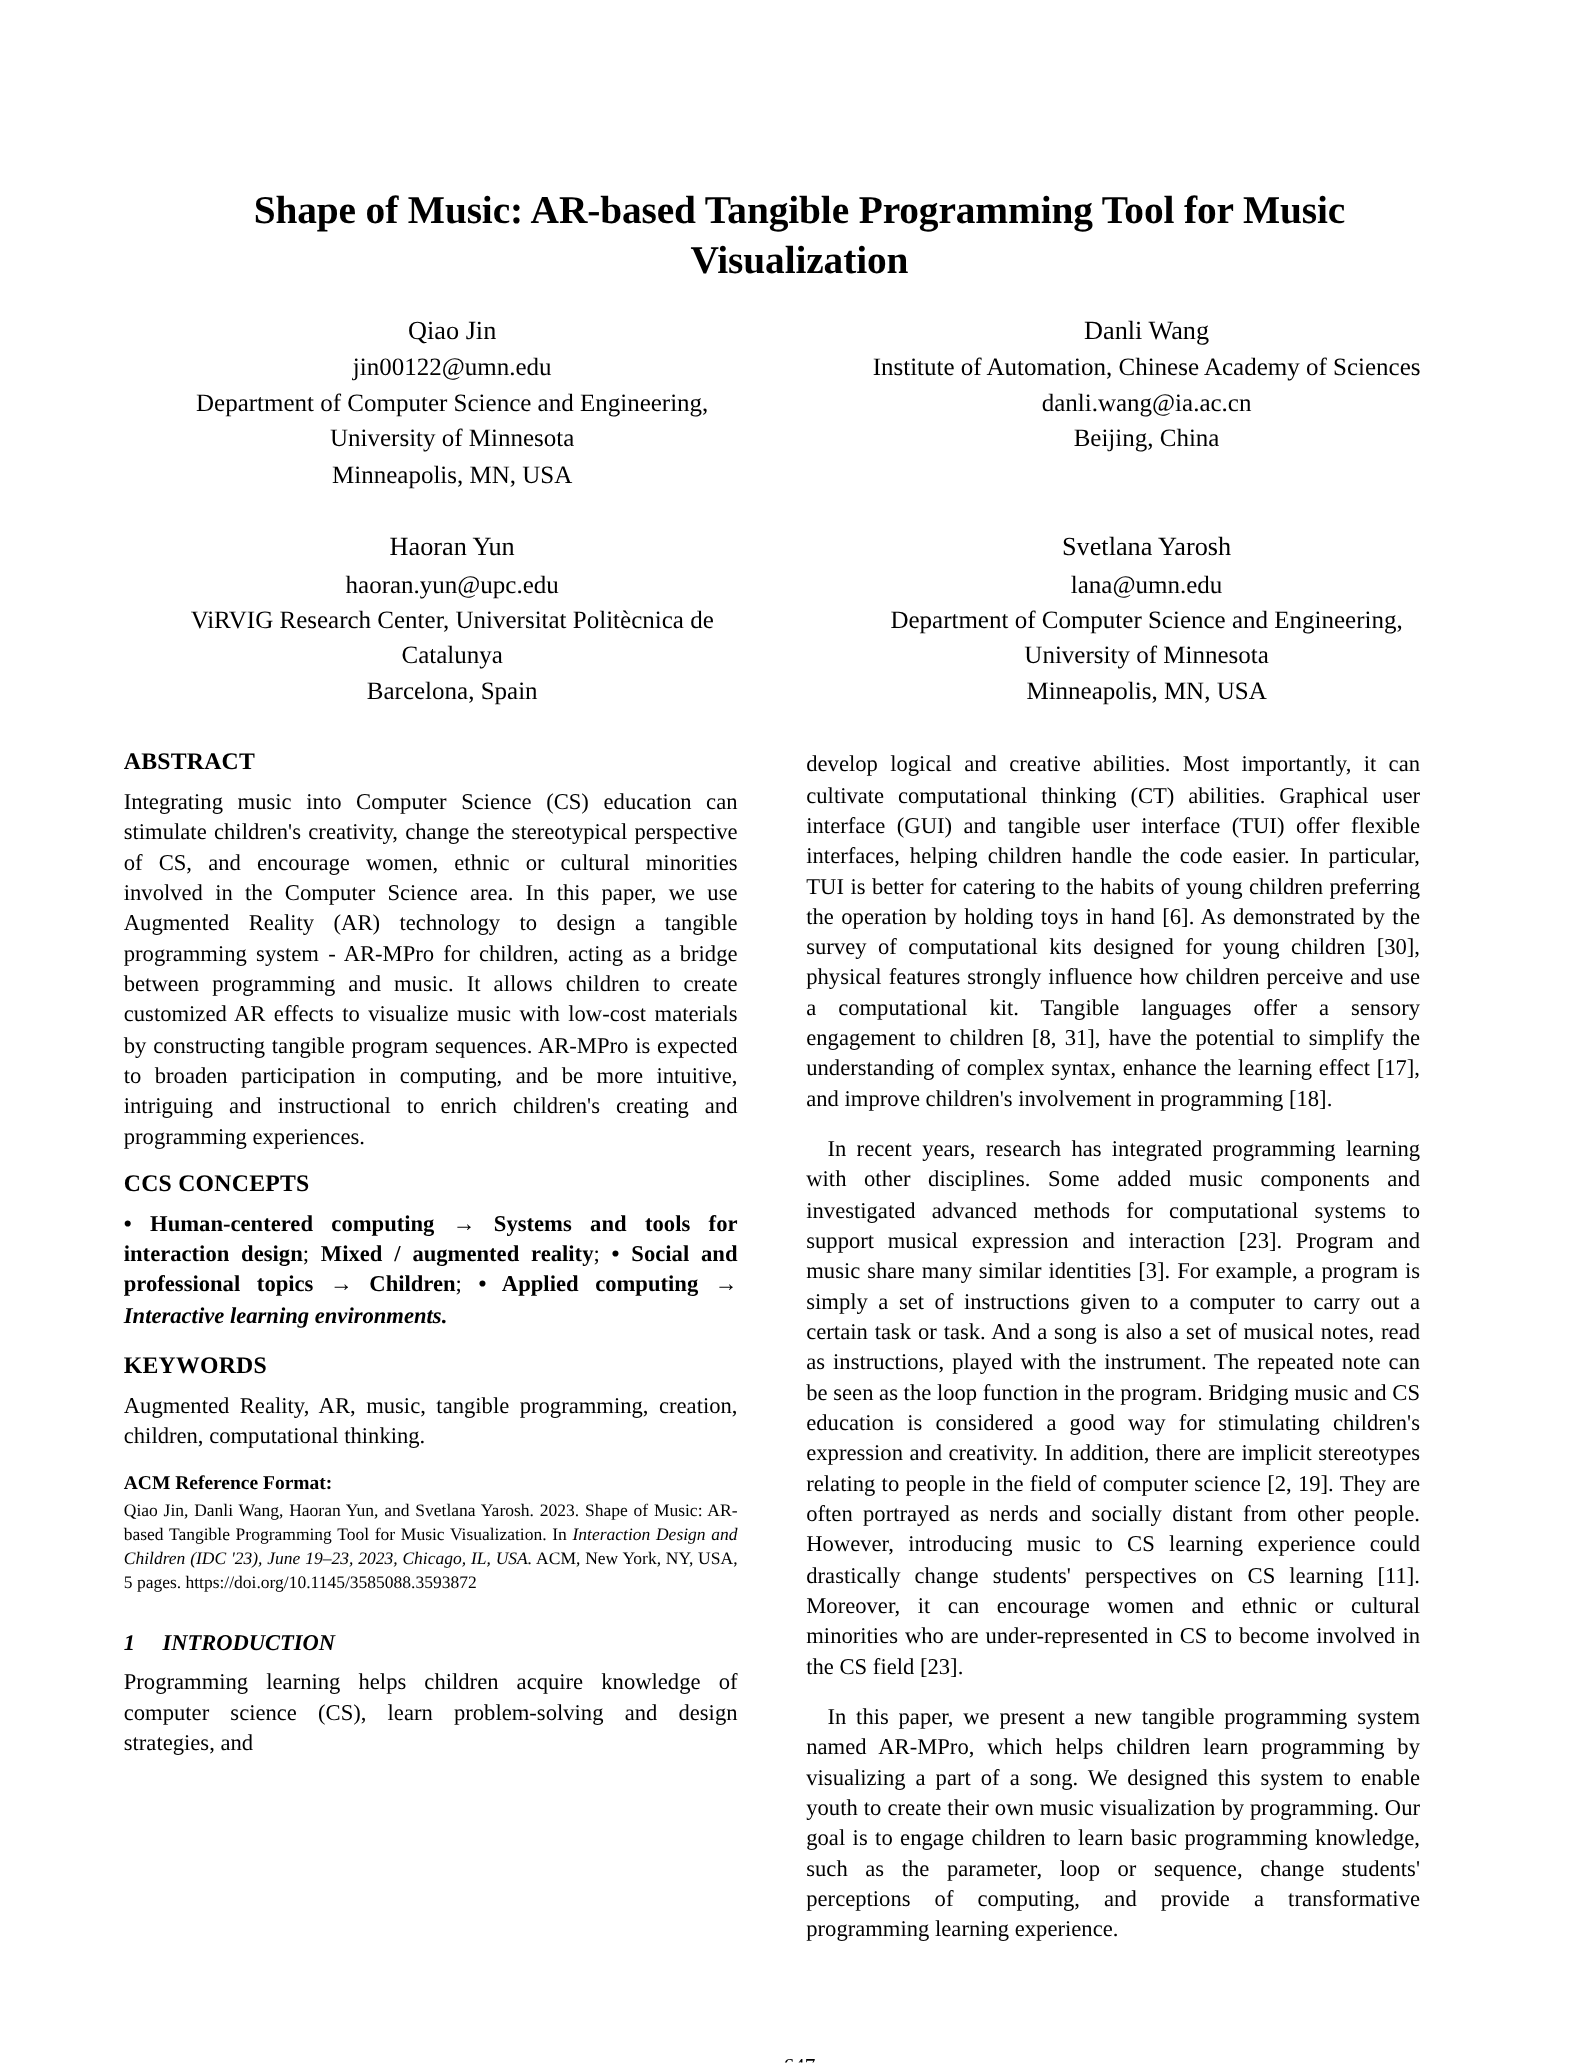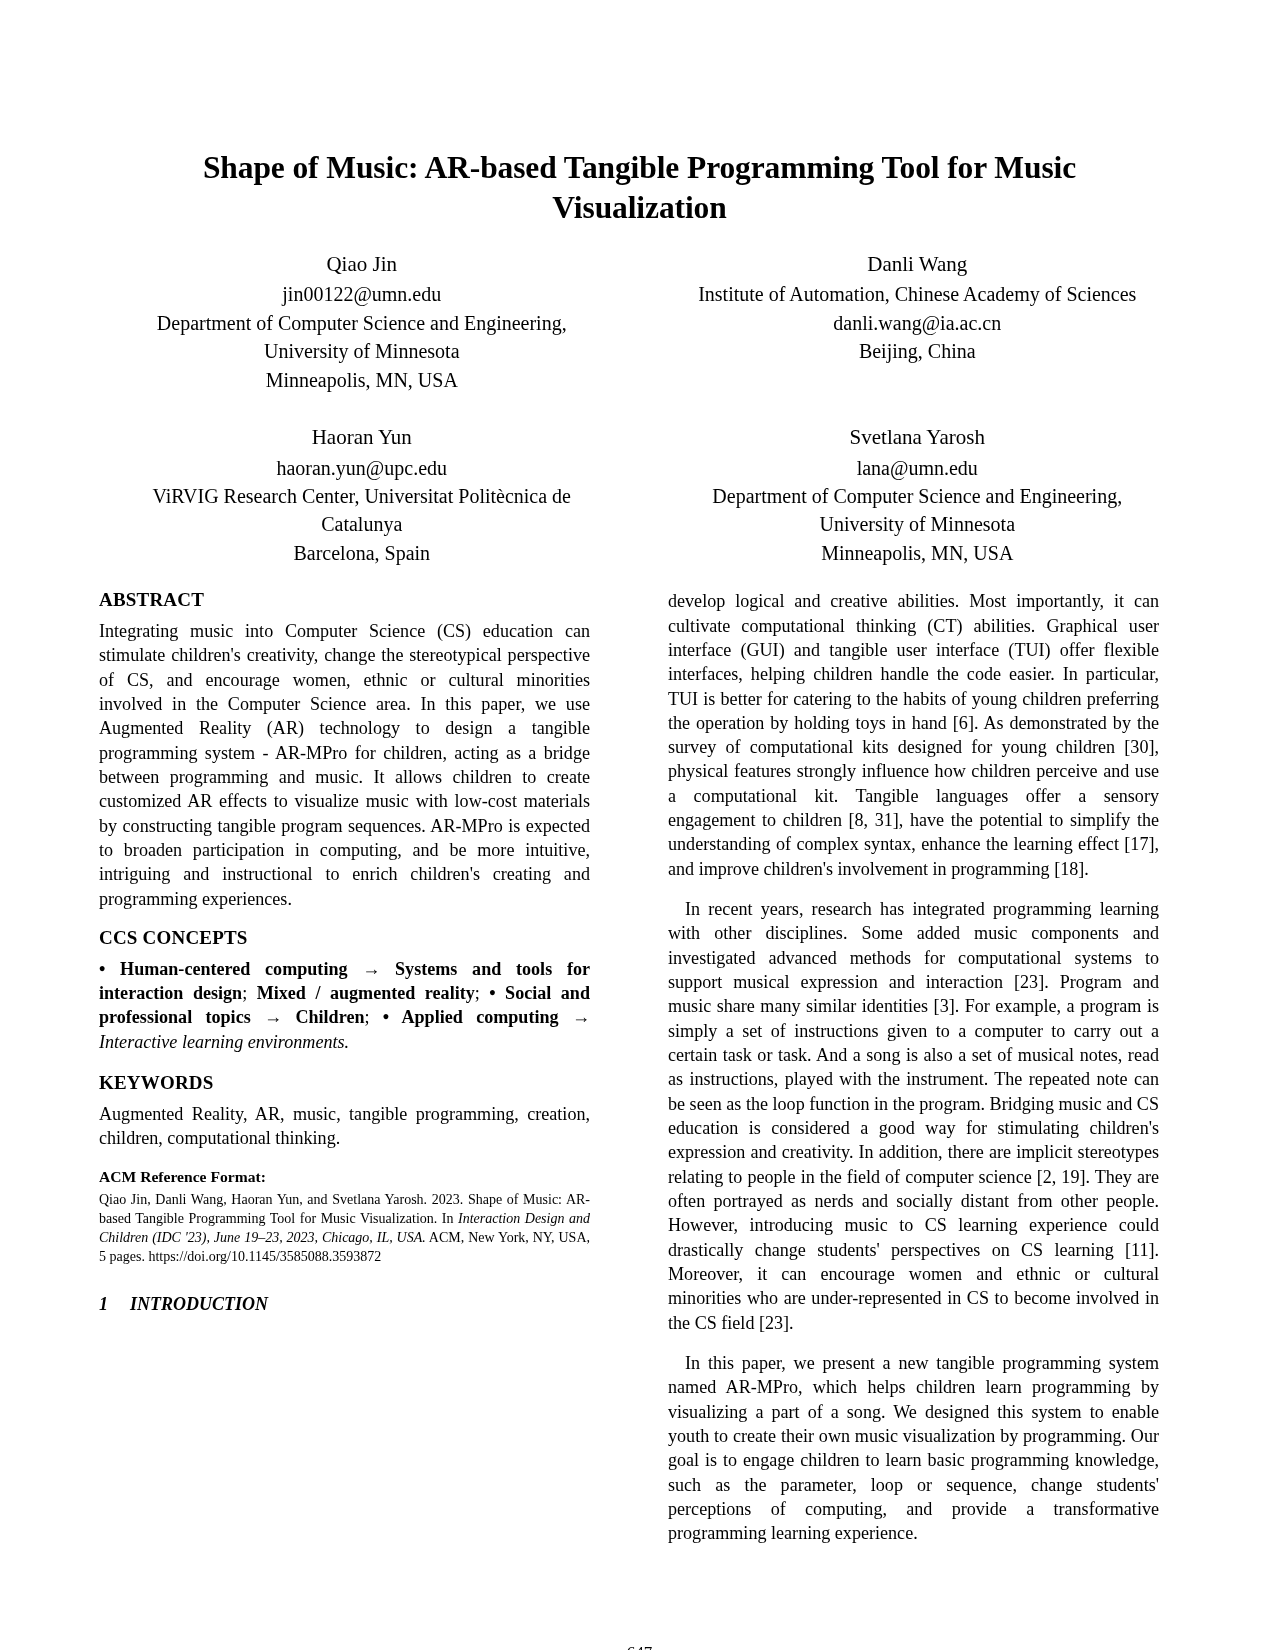--- a/index.html
+++ b/index.html
@@ -62,24 +62,24 @@
     font-size: 20px;
     line-height: 1.42;
   }
   .authors-row2 {
     margin-top: 20px;
   }
 
   
   .columns {
     position: relative;
-    margin-top: 12px;
+    margin-top: 22px;
     display: grid;
     grid-template-columns: 491px 491px;
-    column-gap: 78px;
+    column-gap: 55px;
   }
   .col {
     position: relative;
   }
   h2.sec-head {
     font-size: 19px;
     font-weight: bold;
     margin: 0 0 7px 0;
     line-height: 1.2;
     letter-spacing: 0.2px;
@@ -108,21 +108,21 @@
   }
   .ccs-text {
     font-size: 18.1px;
     line-height: 1.345;
     margin: 0 0 18px 0;
     text-align: justify;
     font-weight: bold;
   }
   .ccs-text .ital {
     font-style: italic;
-    font-weight: normal;
+    font-weight: bold;
   }
   .ccs-text .semi {
     font-weight: normal;
   }
   .keywords-text {
     font-size: 18.1px;
     line-height: 1.345;
     margin: 0 0 17px 0;
     text-align: justify;
   }
@@ -201,20 +201,21 @@
         <h2 class="sec-head">CCS CONCEPTS</h2>
         <p class="ccs-text"><span>• Human-centered computing → Systems and tools for interaction design</span><span class="semi">;</span><span> Mixed / augmented reality</span><span class="semi">;</span><span> • Social and professional topics → Children</span><span class="semi">;</span><span> • Applied computing → </span><span class="ital">Interactive learning environments.</span></p>
 
         <h2 class="sec-head">KEYWORDS</h2>
         <p class="keywords-text">Augmented Reality, AR, music, tangible programming, creation, children, computational thinking.</p>
 
         <p class="acm-ref-head">ACM Reference Format:</p>
         <p class="acm-ref-body"><span>Qiao Jin, Danli Wang, Haoran Yun, and Svetlana Yarosh. 2023. Shape of Music: AR-based Tangible Programming Tool for Music Visualization. In </span><span class="ital">Interaction Design and Children (IDC '23), June 19–23, 2023, Chicago, IL, USA.</span><span> ACM, New York, NY, USA, 5 pages. https://doi.org/10.1145/3585088.3593872</span></p>
 
         <p class="sec-head-num" style="margin-top:28px;"><span class="num">1</span><span>INTRODUCTION</span></p>
+        <p class="body-text">Programming learning helps children acquire knowledge of computer science (CS), learn problem-solving and design strategies, and</p>
 
       </div>
 
       <div class="col">
         <p class="body-text">develop logical and creative abilities. Most importantly, it can cultivate computational thinking (CT) abilities. Graphical user interface (GUI) and tangible user interface (TUI) offer flexible interfaces, helping children handle the code easier. In particular, TUI is better for catering to the habits of young children preferring the operation by holding toys in hand [6]. As demonstrated by the survey of computational kits designed for young children [30], physical features strongly influence how children perceive and use a computational kit. Tangible languages offer a sensory engagement to children [8, 31], have the potential to simplify the understanding of complex syntax, enhance the learning effect [17], and improve children's involvement in programming [18].</p>
         <p class="body-text indent">In recent years, research has integrated programming learning with other disciplines. Some added music components and investigated advanced methods for computational systems to support musical expression and interaction [23]. Program and music share many similar identities [3]. For example, a program is simply a set of instructions given to a computer to carry out a certain task or task. And a song is also a set of musical notes, read as instructions, played with the instrument. The repeated note can be seen as the loop function in the program. Bridging music and CS education is considered a good way for stimulating children's expression and creativity. In addition, there are implicit stereotypes relating to people in the field of computer science [2, 19]. They are often portrayed as nerds and socially distant from other people. However, introducing music to CS learning experience could drastically change students' perspectives on CS learning [11]. Moreover, it can encourage women and ethnic or cultural minorities who are under-represented in CS to become involved in the CS field [23].</p>
         <p class="body-text indent">In this paper, we present a new tangible programming system named AR-MPro, which helps children learn programming by visualizing a part of a song. We designed this system to enable youth to create their own music visualization by programming. Our goal is to engage children to learn basic programming knowledge, such as the parameter, loop or sequence, change students' perceptions of computing, and provide a transformative programming learning experience.</p>
       </div>
 
     </div>

